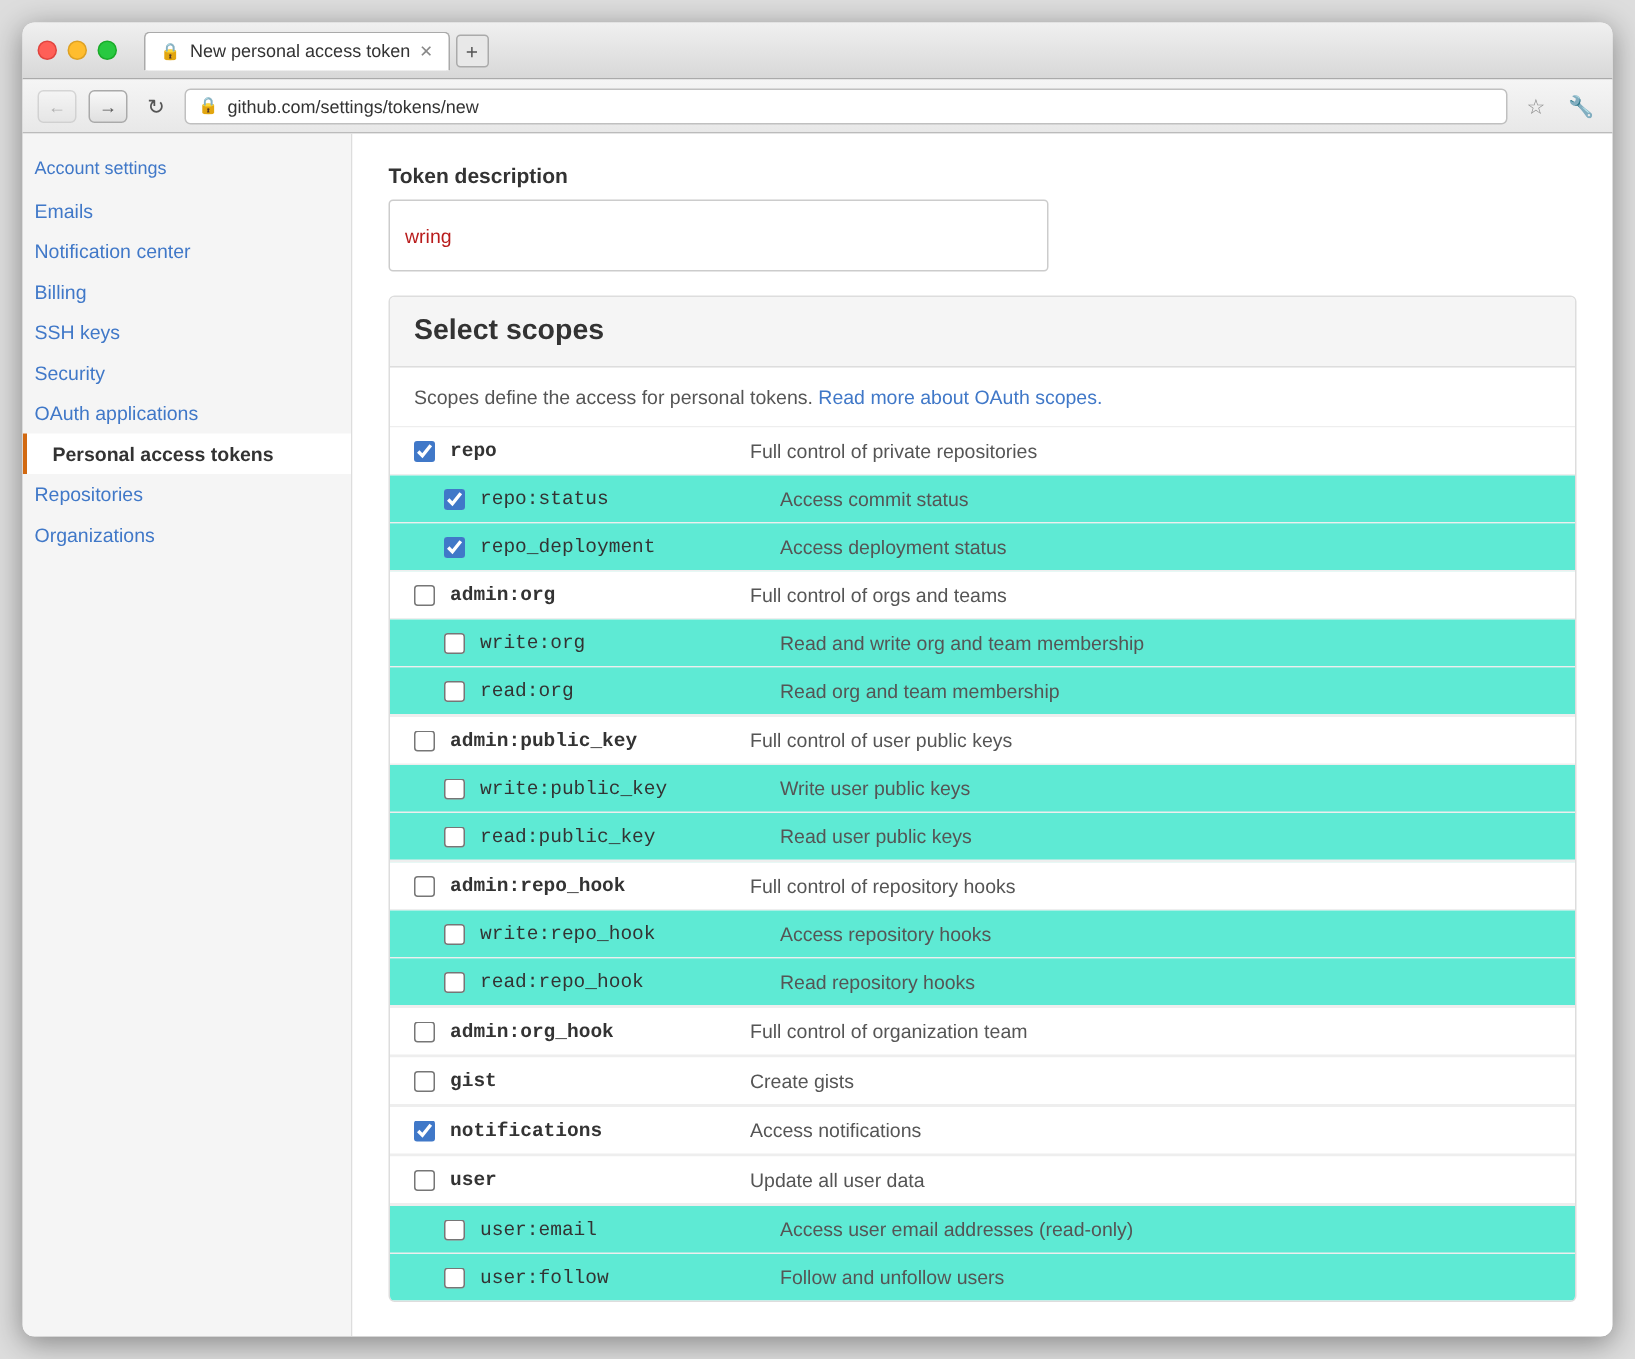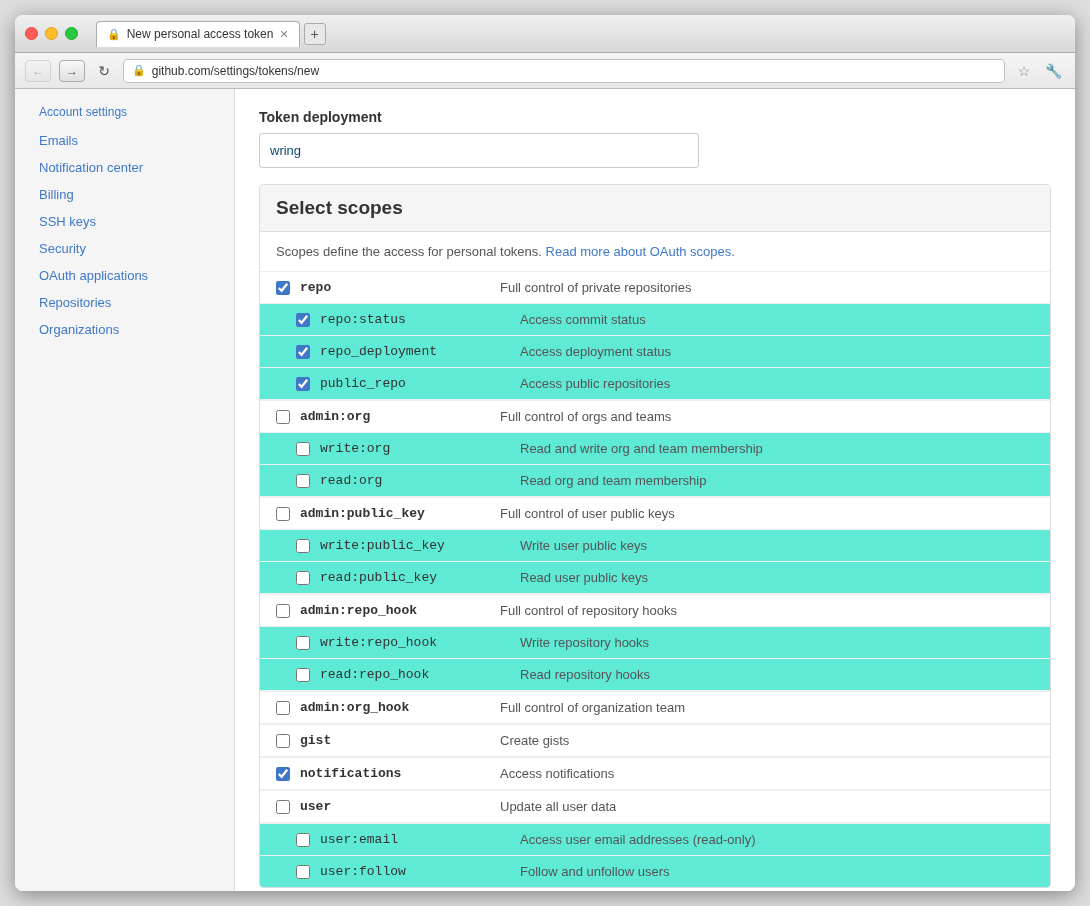--- a/index.html
+++ b/index.html
@@ -157,21 +157,21 @@
     .sidebar {
       width: 220px;
       background: #f5f5f5;
       border-right: 1px solid #ddd;
       padding: 10px 0;
       flex-shrink: 0;
       overflow-y: auto;
     }
     .sidebar-link {
       display: block;
-      padding: 6px 24px;
+      padding: 6px 8px;
       color: #4078c8;
       text-decoration: none;
       font-size: 13px;
       cursor: pointer;
     }
     .sidebar-link.active {
       font-weight: bold;
       color: #333;
       background: #fff;
       border-left: 3px solid #d26911;
@@ -185,26 +185,26 @@
     }
     .token-desc-section { margin-bottom: 16px; }
     .token-desc-label {
       font-size: 14px;
       font-weight: bold;
       margin-bottom: 8px;
       color: #333;
     }
     .token-desc-input {
       width: 440px;
-      height: 35px;
+      height: 48px;
       border: 1px solid #ccc;
       border-radius: 3px;
       padding: 0 10px;
       font-size: 13px;
-      color: #0c4a6e;
+      color: #b91c1c;
     }
     .scopes-panel {
       border: 1px solid #ddd;
       border-radius: 4px;
       overflow: hidden;
     }
     .scopes-header {
       background: #f5f5f5;
       padding: 12px 16px;
       border-bottom: 1px solid #ddd;
@@ -298,28 +298,29 @@
   <div class="browser-content">
 
     <div class="sidebar">
       <a class="sidebar-link" style="color:#4078c8;font-size:12px;padding-bottom:8px;">Account settings</a>
       <a class="sidebar-link">Emails</a>
       <a class="sidebar-link">Notification center</a>
       <a class="sidebar-link">Billing</a>
       <a class="sidebar-link">SSH keys</a>
       <a class="sidebar-link">Security</a>
       <a class="sidebar-link">OAuth applications</a>
+      <a class="sidebar-link active">Personal access tokens</a>
       <a class="sidebar-link">Repositories</a>
       <a class="sidebar-link">Organizations</a>
     </div>
 
     <div class="main-content">
 
       <div class="token-desc-section">
-        <div class="token-desc-label">Token deployment</div>
+        <div class="token-desc-label">Token description</div>
         <input class="token-desc-input" type="text" value="wring" style="">
       </div>
 
       <div class="scopes-panel">
         <div class="scopes-header">
           <span class="scopes-header-title">Select scopes</span>
         </div>
         <div class="scopes-description">
           <span>Scopes define the access for personal tokens.</span>
           <a>Read more about OAuth scopes.</a>
@@ -333,25 +334,20 @@
         <div class="scope-row child-scope">
           <input type="checkbox" class="scope-checkbox" checked="" style="">
           <span class="scope-name">repo:status</span>
           <span class="scope-desc">Access commit status</span>
         </div>
         <div class="scope-row child-scope">
           <input type="checkbox" class="scope-checkbox" checked="" style="">
           <span class="scope-name">repo_deployment</span>
           <span class="scope-desc">Access deployment status</span>
         </div>
-        <div class="scope-row child-scope section-divider">
-          <input type="checkbox" class="scope-checkbox" checked="" style="">
-          <span class="scope-name">public_repo</span>
-          <span class="scope-desc">Access public repositories</span>
-        </div>
 
         <div class="scope-row parent-scope">
           <input type="checkbox" class="scope-checkbox" style="">
           <span class="scope-name bold">admin:org</span>
           <span class="scope-desc">Full control of orgs and teams</span>
         </div>
         <div class="scope-row child-scope">
           <input type="checkbox" class="scope-checkbox" style="">
           <span class="scope-name">write:org</span>
           <span class="scope-desc">Read and write org and team membership</span>
@@ -379,21 +375,21 @@
         </div>
 
         <div class="scope-row parent-scope">
           <input type="checkbox" class="scope-checkbox" style="">
           <span class="scope-name bold">admin:repo_hook</span>
           <span class="scope-desc">Full control of repository hooks</span>
         </div>
         <div class="scope-row child-scope">
           <input type="checkbox" class="scope-checkbox" style="">
           <span class="scope-name">write:repo_hook</span>
-          <span class="scope-desc">Write repository hooks</span>
+          <span class="scope-desc">Access repository hooks</span>
         </div>
         <div class="scope-row child-scope section-divider">
           <input type="checkbox" class="scope-checkbox" style="">
           <span class="scope-name">read:repo_hook</span>
           <span class="scope-desc">Read repository hooks</span>
         </div>
 
         <div class="scope-row parent-scope section-divider">
           <input type="checkbox" class="scope-checkbox" style="">
           <span class="scope-name bold">admin:org_hook</span>

